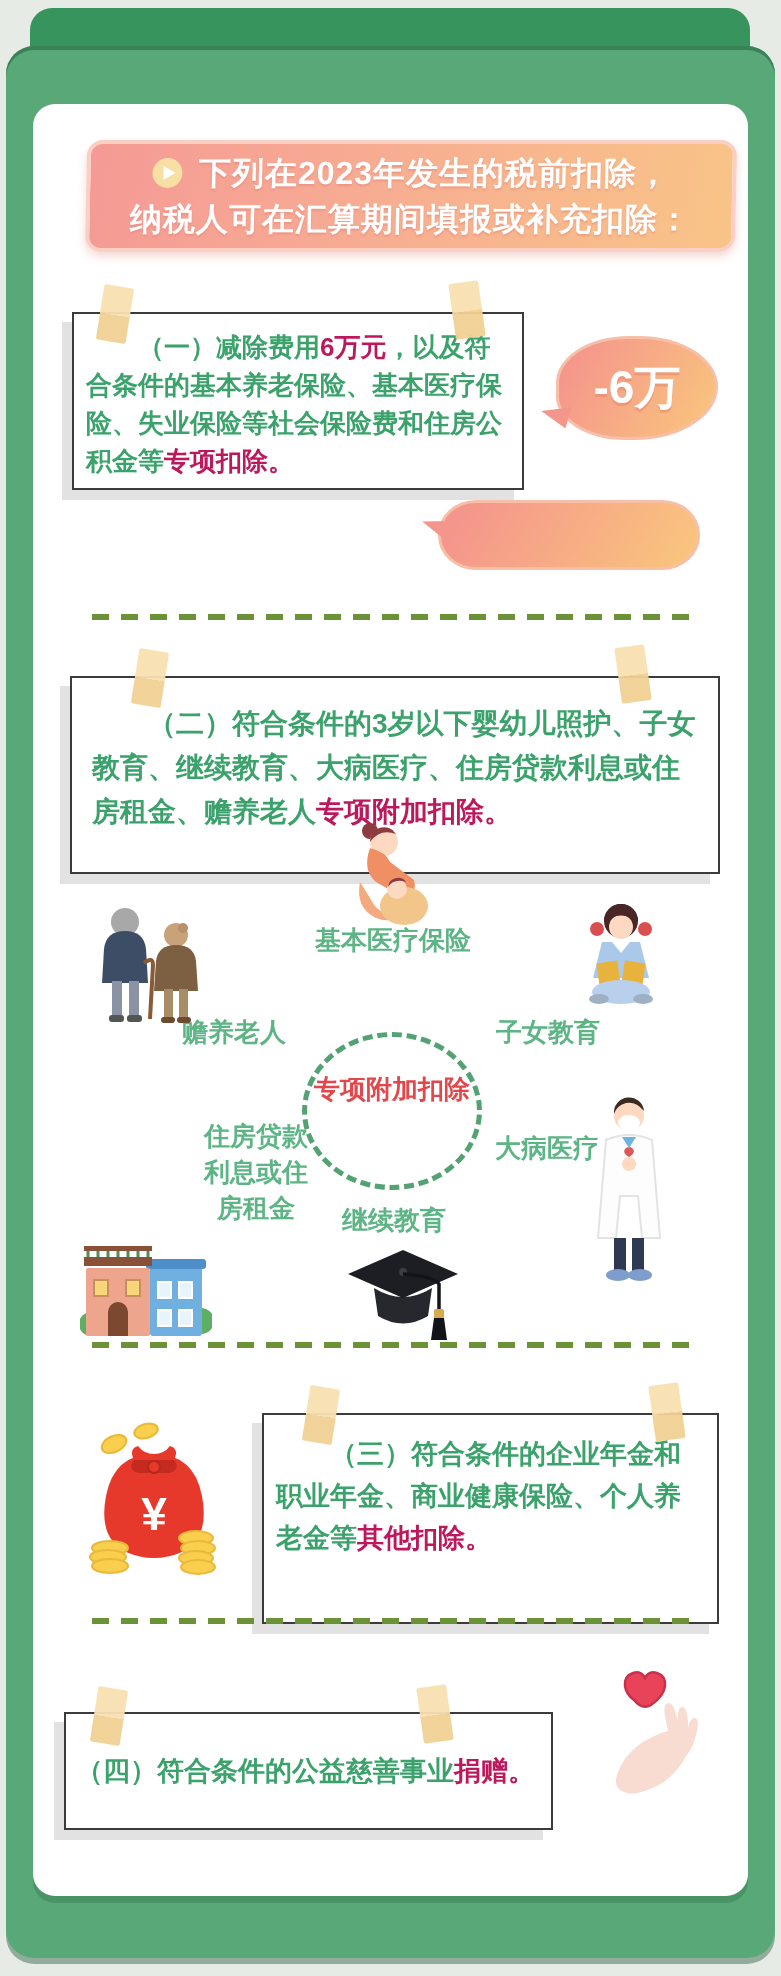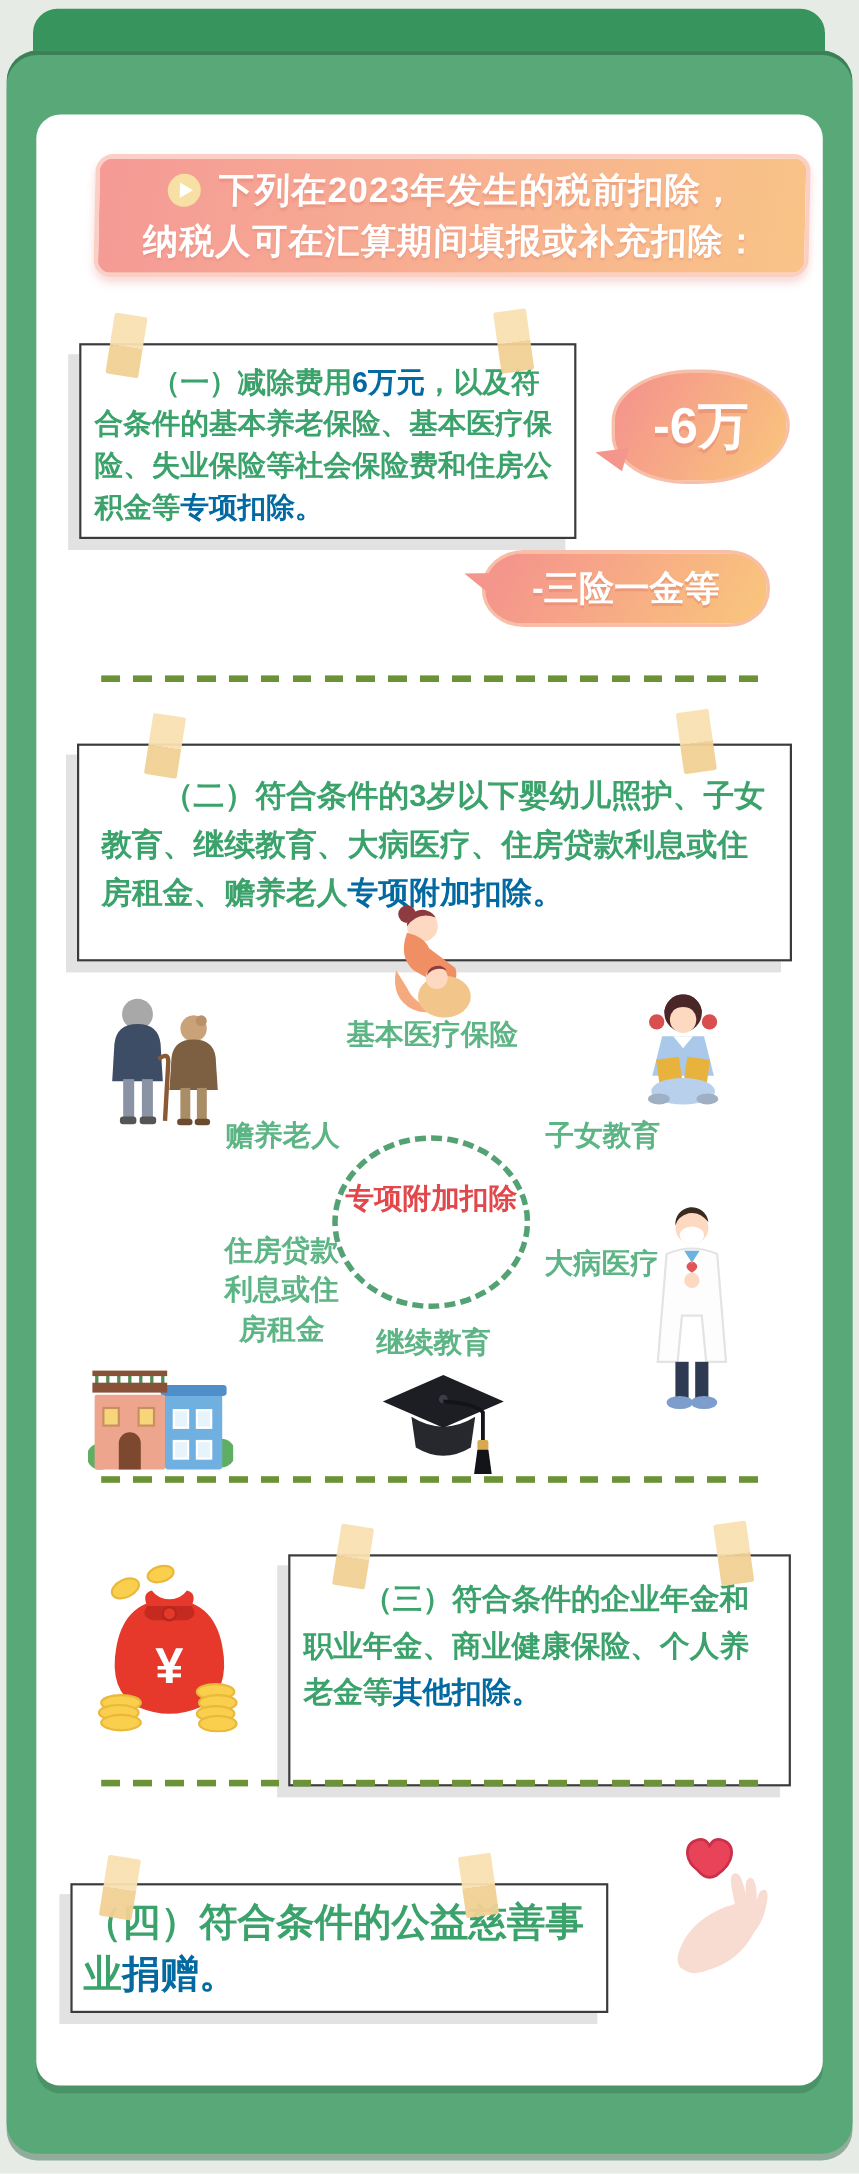--- a/index.html
+++ b/index.html
@@ -27,29 +27,29 @@
     text-shadow:0 2px 2px rgba(219,122,111,.4);
     box-shadow:0 5px 8px rgba(230,150,140,.35);}
   .banner-row{display:flex;align-items:center;gap:16px;line-height:46px;}
   .play{width:30px;height:30px;border-radius:50%;background:#f8dfa3;position:relative;flex:none;}
   .play::after{content:"";position:absolute;left:11px;top:8px;width:0;height:0;
     border-left:12px solid #fff;border-top:7px solid transparent;border-bottom:7px solid transparent;}
 
   
   .note-box{background:#fff;border:2px solid #3b3b3b;box-shadow:-10px 10px 0 rgba(150,150,150,.28);}
   .note-box p{margin:0;color:#3ba26b;font-weight:700;text-indent:2em;}
-  .red{color:#0369a1;margin-top:48px;}
+  .red{color:#be185d;margin-top:48px;}
   .box1{left:72px;top:312px;width:452px;height:178px;padding:14px 10px 0 12px;}
   .box1 p{font-size:26px;line-height:38px;}
   .box2{left:70px;top:676px;width:650px;height:198px;padding:24px 20px 0 20px;}
   .box2 p{font-size:28px;line-height:44px;}
   .box3{left:262px;top:1413px;width:457px;height:211px;padding:18px 12px 0 12px;}
   .box3 p{font-size:27px;line-height:42px;}
   .box4{left:64px;top:1712px;width:489px;height:118px;display:flex;align-items:center;padding:0 10px;}
-  .box4 p{font-size:35px;text-indent:0;}
+  .box4 p{font-size:27px;text-indent:0;}
 
   
   .tape{width:30px;height:56px;background:linear-gradient(#f8e1b1 0 52%,#f1d093 52% 100%);
         border-radius:2px;opacity:.95;}
 
   
   .bubble{background:linear-gradient(120deg,#f5968c 10%,#f9c47d 95%);border:3px solid #f8bfa8;
           display:flex;align-items:center;justify-content:center;color:#fff;font-weight:900;
           text-shadow:0 3px 0 rgba(224,128,104,.45);}
   .bubble6{left:556px;top:336px;width:162px;height:104px;border-radius:48% 52% 55% 45%;font-size:46px;}
@@ -63,21 +63,21 @@
   .dash{height:6px;background:repeating-linear-gradient(90deg,#6b9236 0 17px,transparent 17px 29px);}
   .dash1{left:92px;top:614px;width:602px;}
   .dash2{left:92px;top:1342px;width:602px;}
   .dash3{left:92px;top:1618px;width:602px;}
 
   
   .ring{left:302px;top:1032px;width:180px;height:158px;border:5px dashed #54a273;border-radius:50%;}
   .ring-label{left:302px;top:1072px;width:180px;text-align:center;color:#e2474b;font-weight:900;font-size:26px;}
   .dlabel{color:#5db485;font-weight:700;font-size:26px;text-align:center;line-height:36px;}
   .lab-infant{left:303px;top:922px;width:180px;}
-  .lab-elderly{left:192px;top:1014px;width:130px;}
+  .lab-elderly{left:169px;top:1014px;width:130px;}
   .lab-children{left:468px;top:1014px;width:160px;}
   .lab-housing{left:191px;top:1118px;width:130px;}
   .lab-medical{left:482px;top:1130px;width:130px;}
   .lab-continuing{left:314px;top:1202px;width:160px;}
 
   svg{display:block;}
 </style>
 </head>
 <body>
 
@@ -101,21 +101,20 @@
 <div class="abs tape" style="left:100px;top:286px;transform:rotate(9deg);"></div>
 <div class="abs tape" style="left:452px;top:282px;transform:rotate(-8deg);"></div>
 
 <div class="abs bubble bubble6">
   <div class="abs tail6"></div>
   <span>-6万</span>
 </div>
 
 <div class="abs bubble bubble3i">
   <div class="abs tail3i"></div>
-  <span>-三险一金等</span>
 </div>
 
 <div class="abs dash dash1"></div>
 
 <div class="abs note-box box2">
   <p><span>（二）符合条件的3岁以下婴幼儿照护、子女教育、继续教育、大病医疗、住房贷款利息或住房租金、赡养老人</span><span class="red">专项附加扣除。</span></p>
 </div>
 <div class="abs tape" style="left:135px;top:650px;transform:rotate(9deg);"></div>
 <div class="abs tape" style="left:618px;top:646px;transform:rotate(-8deg);"></div>
 

